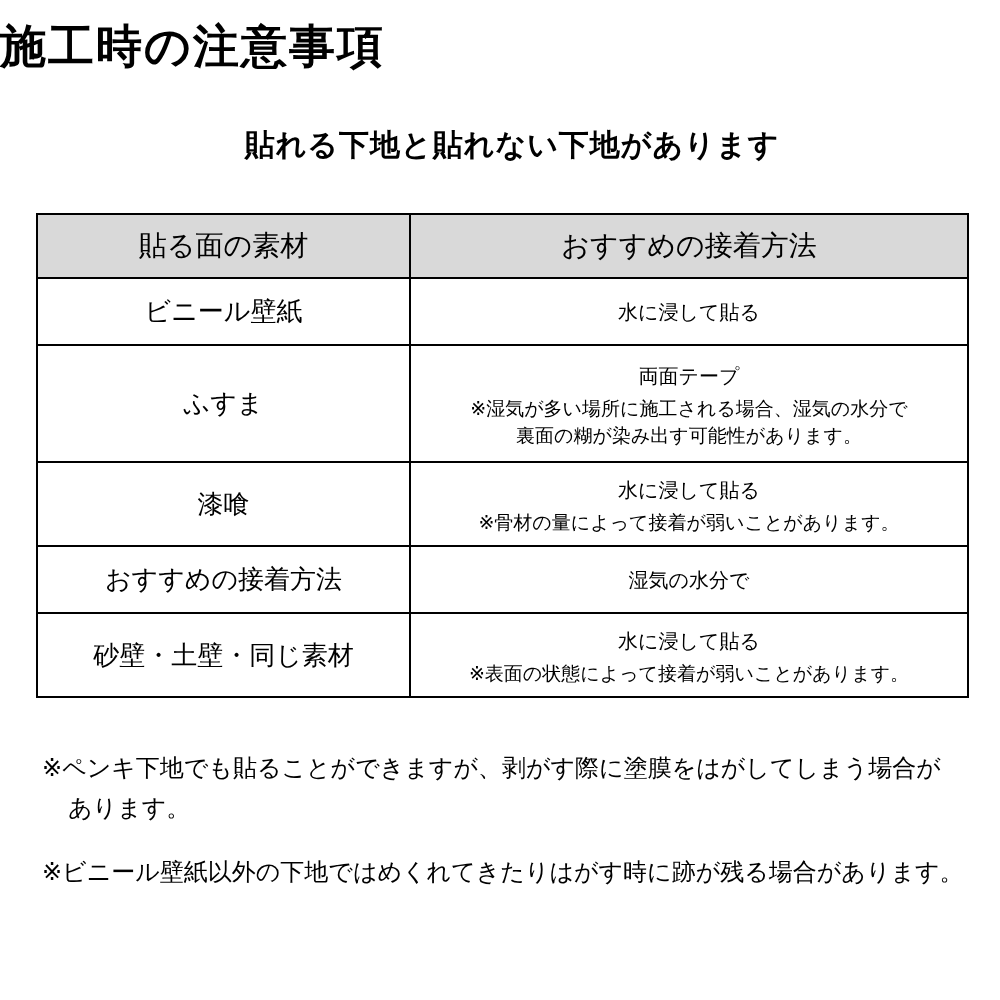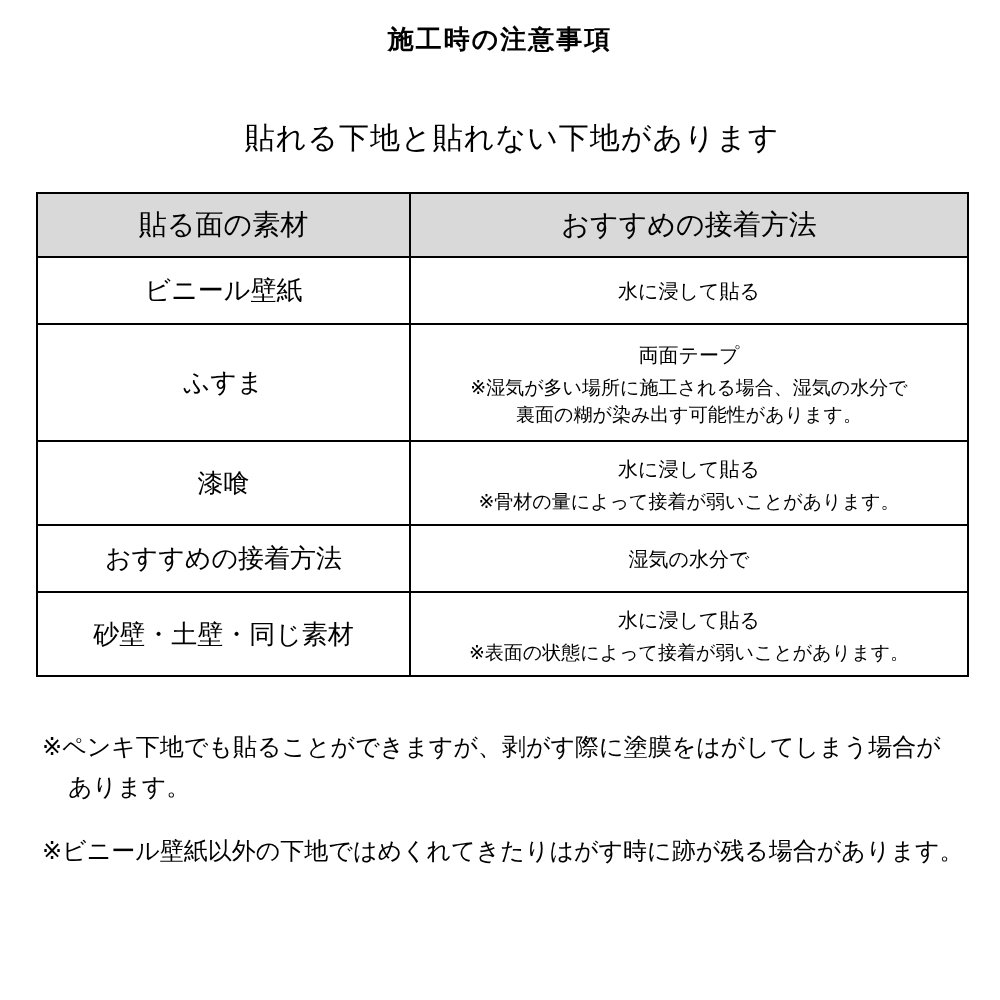--- a/index.html
+++ b/index.html
@@ -14,43 +14,42 @@
   }
 
   .page {
     position: relative;
     width: 1000px;
     height: 1000px;
     background: #ffffff;
   }
 
   .title {
-    margin-top: 16px;
-    text-align: center;
+    margin-top: 23px;
     font-family: "Liberation Serif", "DejaVu Serif", serif;
     font-weight: bold;
-    font-size: 26px;
+    font-size: 46px;
     line-height: 48px;
     letter-spacing: 2px;
   }
 
   .subtitle {
     margin-top: 56px;
     text-align: center;
-    font-weight: normal;
+    font-weight: bold;
     font-size: 30px;
     line-height: 36px;
     letter-spacing: 1px;
     padding-left: 24px;
   }
 
   table.adhesion-table {
     border-collapse: collapse;
     table-layout: fixed;
-    margin: 36px 0 0 36px;
+    margin: 50px 0 0 36px;
     width: 931px;
   }
 
   .adhesion-table col.col-material { width: 373px; }
   .adhesion-table col.col-method   { width: 558px; }
 
   .adhesion-table th,
   .adhesion-table td {
     border: 2px solid #000000;
     text-align: center;

